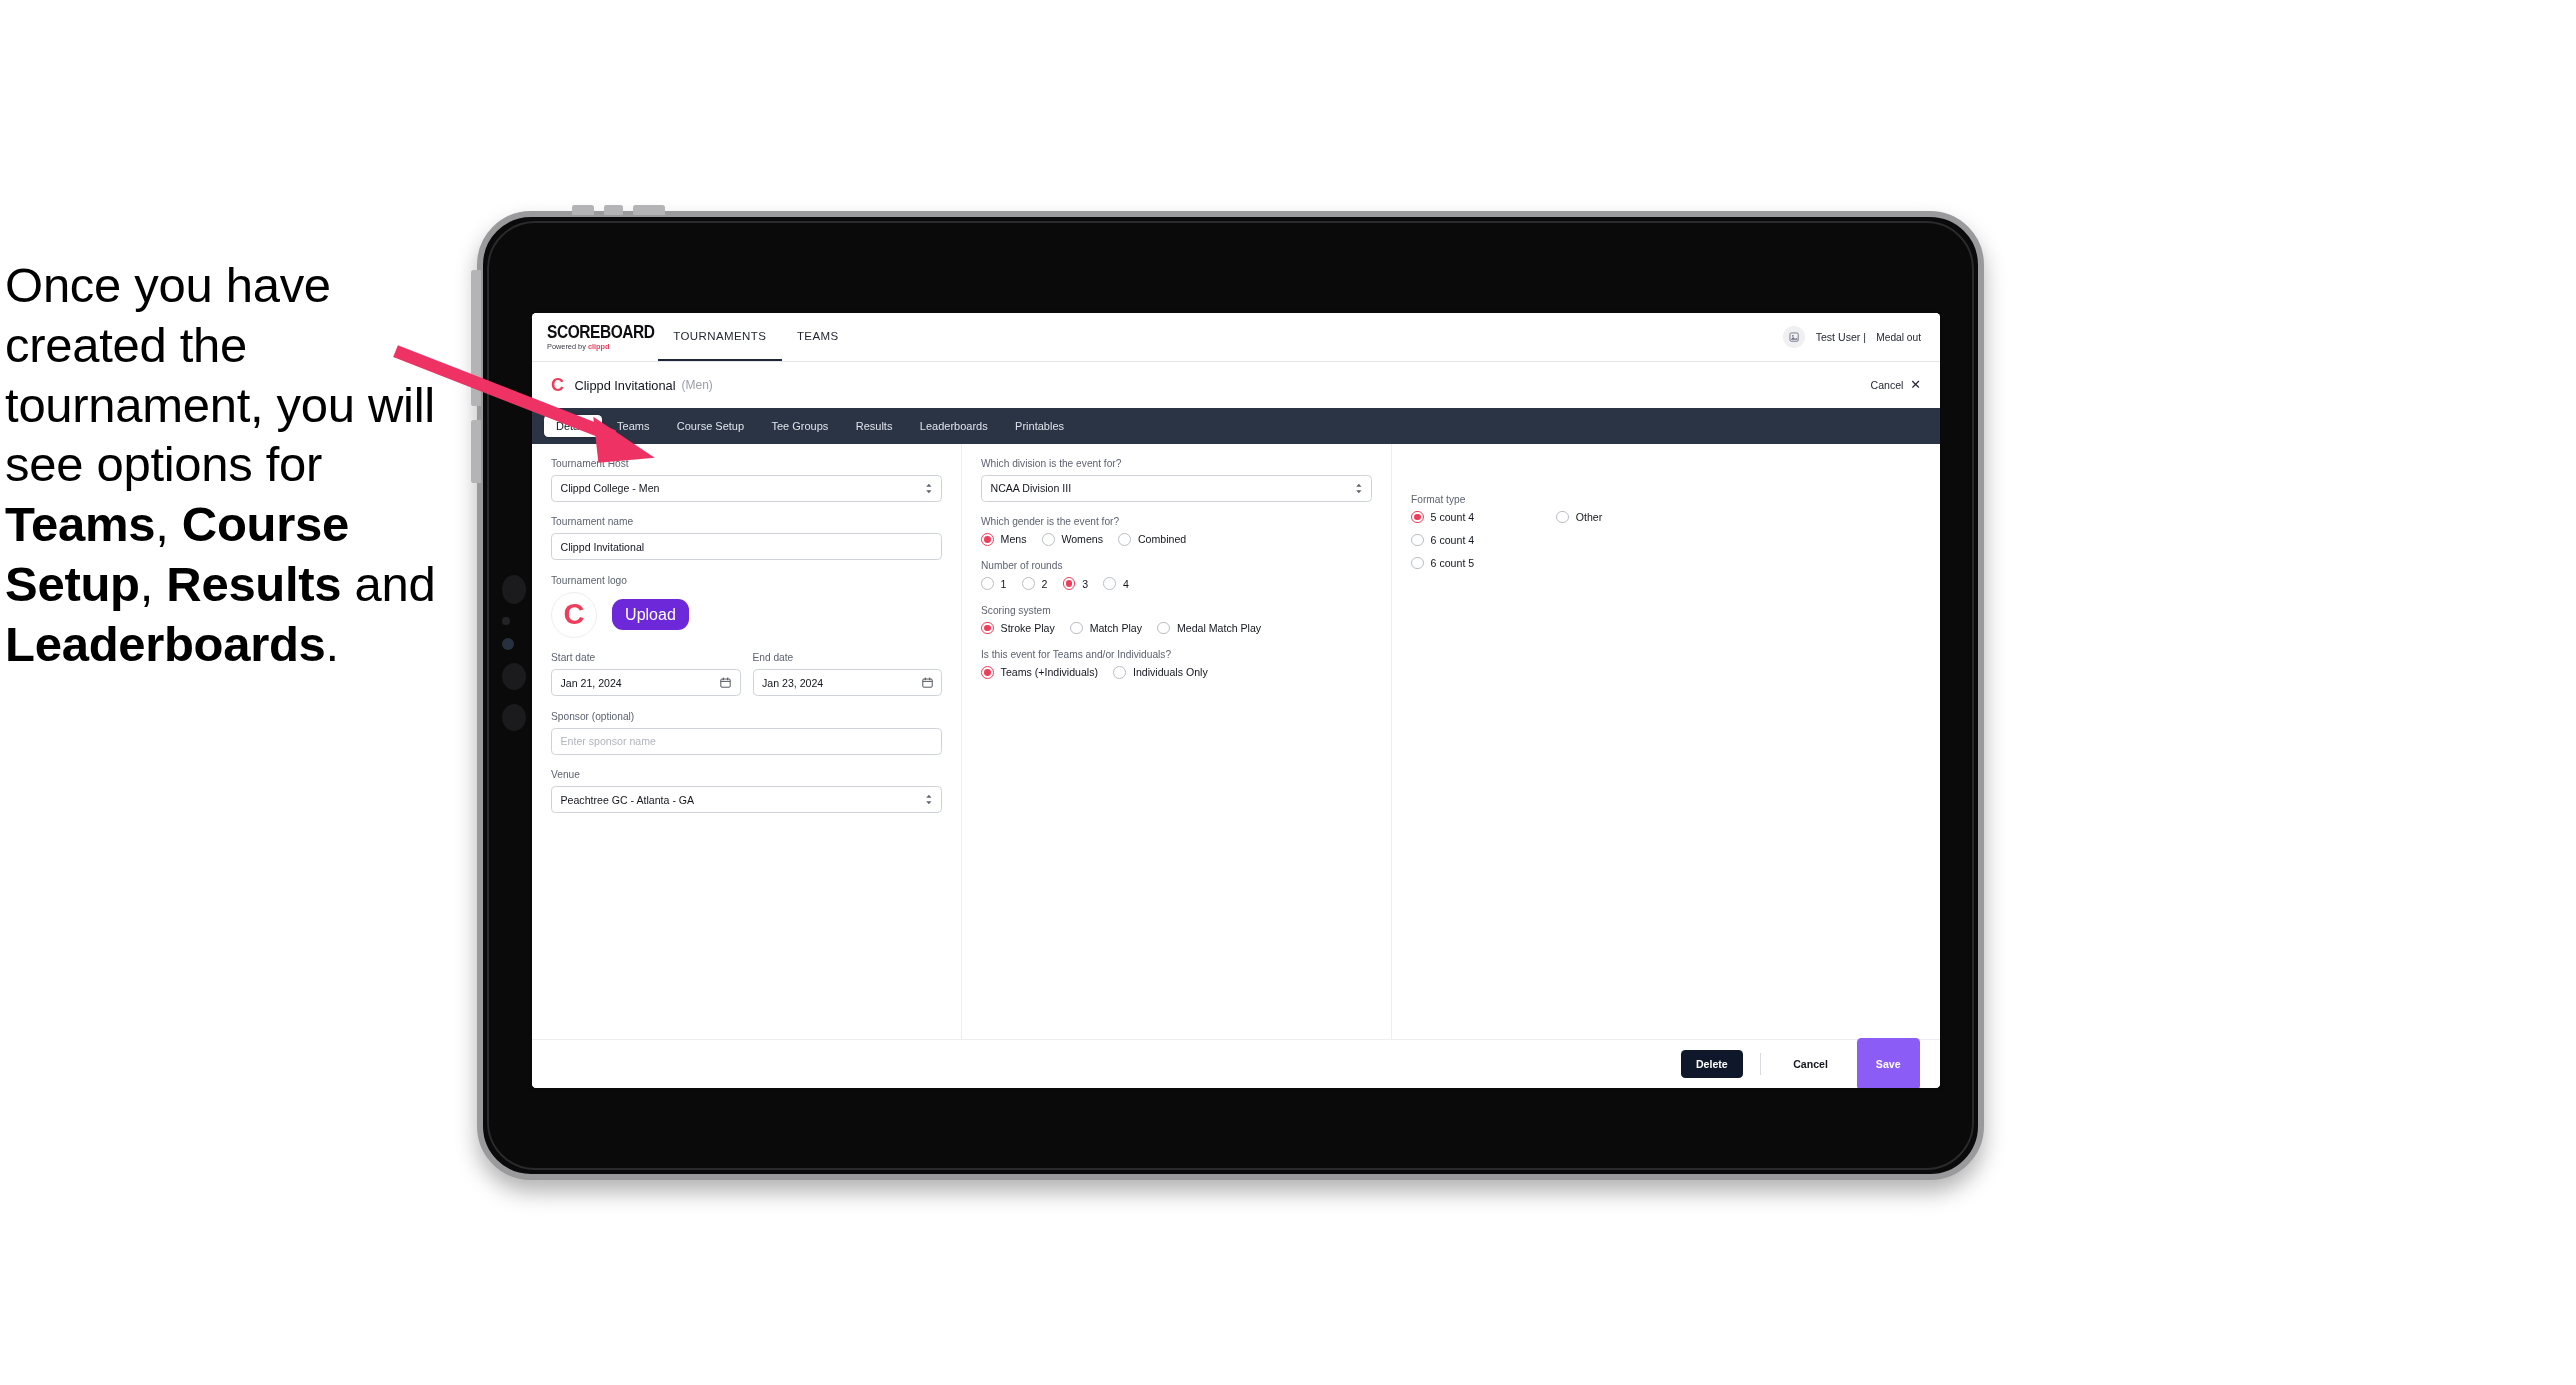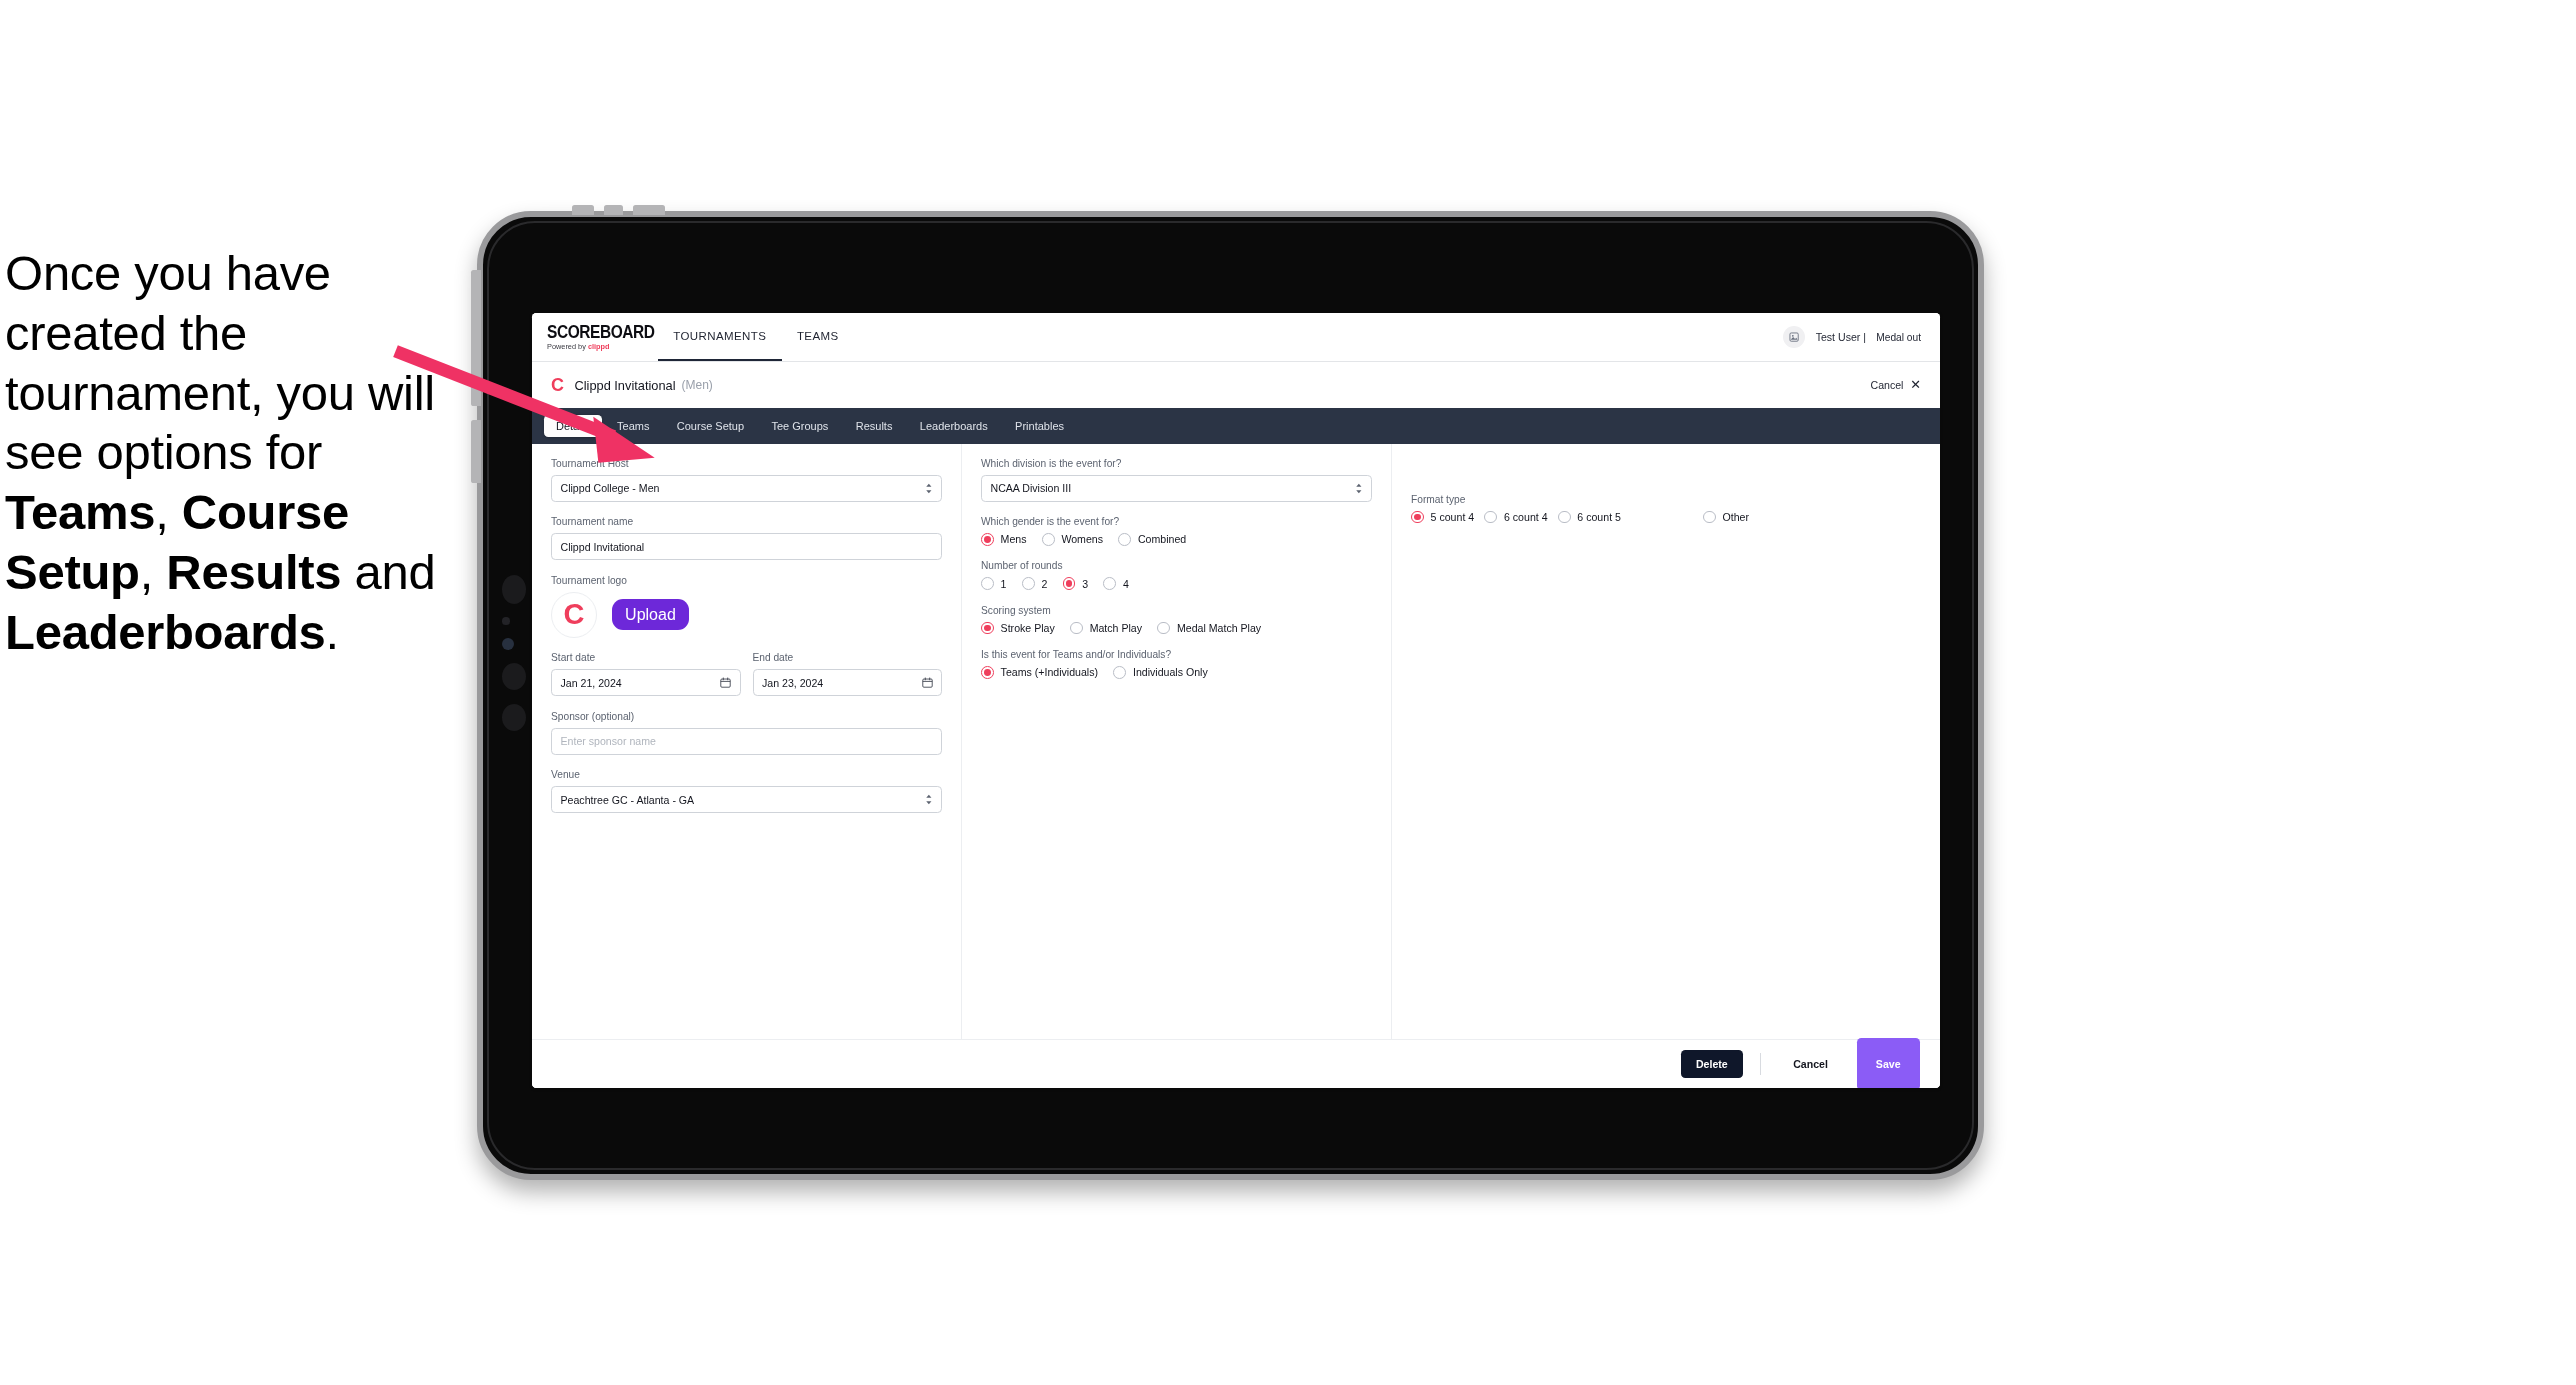--- a/index.html
+++ b/index.html
@@ -16,21 +16,21 @@
     position: relative;
     width: 2576px;
     height: 1386px;
     background: #ffffff;
   }
 
   
   #caption {
     position: absolute;
     left: 5.1px;
-    top: 244px;
+    top: 256px;
     width: 434px;
     font-size: 49px;
     line-height: 1.22;
     color: #000000;
     letter-spacing: -0.3px;
     font-weight: 400;
   }
   #caption b { font-weight: 700; }
 
   
@@ -296,21 +296,21 @@
     padding: 6.8px 12.8px;
     border-radius: 11px;
     cursor: pointer;
   }
 
   .date-row { display: flex; gap: 12px; }
   .date-cell { flex: 1 1 0; }
 
   
   .radio-row { display: flex; align-items: center; flex-wrap: wrap; gap: 15.3px; }
-  .radio-col { display: flex; flex-direction: row; gap: 10.2px; }
+  .radio-col { display: flex; flex-direction: column; gap: 10.2px; }
   .radio {
     display: flex; align-items: center; gap: 6.8px;
     font-size: 10.6px; color: #14161f;
     cursor: pointer;
     white-space: nowrap;
   }
   .dot {
     width: 12.8px; height: 12.8px;
     border-radius: 50%;
     border: 1.4px solid #b9bdc6;

